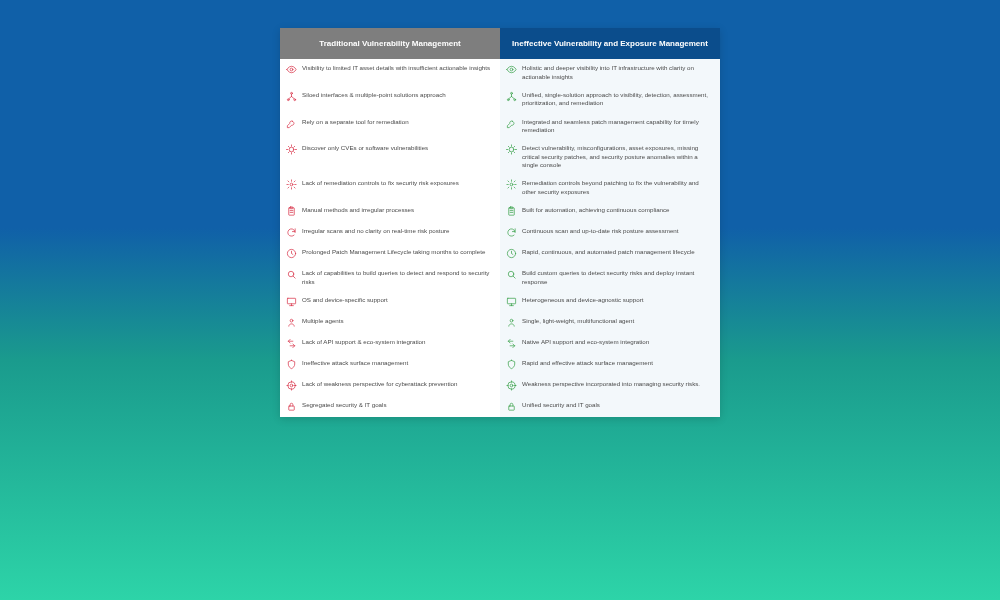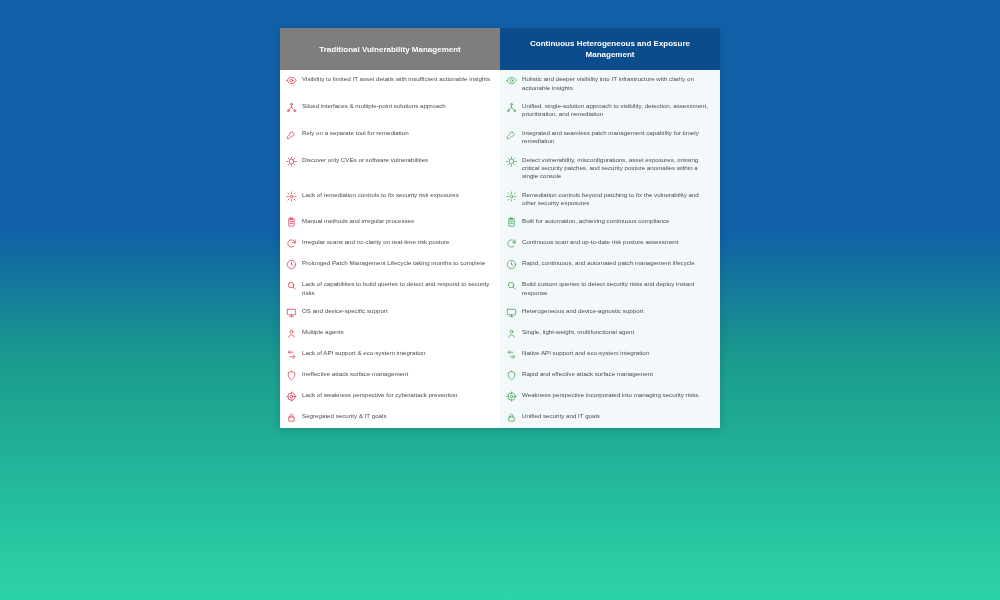--- a/index.html
+++ b/index.html
@@ -66,21 +66,21 @@
     color: #4a4a4a;
     flex: 1;
   }
 </style>
 </head>
 <body>
 
 <div class="table">
   <div class="header-row">
     <div class="header-cell header-left">Traditional Vulnerability Management</div>
-    <div class="header-cell header-right">Continuous Heterogeneous and Exposure Management</div>
+    <div class="header-cell header-right">Ineffective Vulnerability and Exposure Management</div>
   </div>
   <div id="rows-host">
       <div class="body-row">
         <div class="body-cell cell-left">
           <span class="icon icon-left">
             <svg viewBox="0 0 24 24" fill="none" stroke-width="1.6" stroke-linecap="round" stroke-linejoin="round">
               <circle cx="12" cy="12" r="3"></circle>
               <path d="M2 12s3.5-7 10-7 10 7 10 7-3.5 7-10 7S2 12 2 12z"></path>
             </svg>
           </span>

